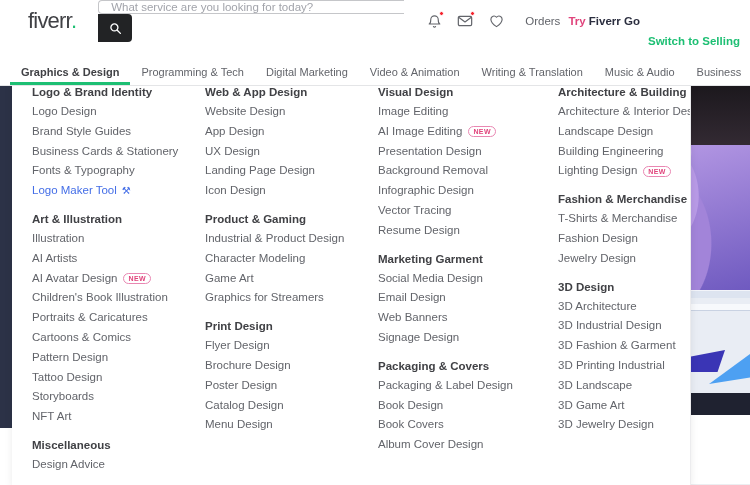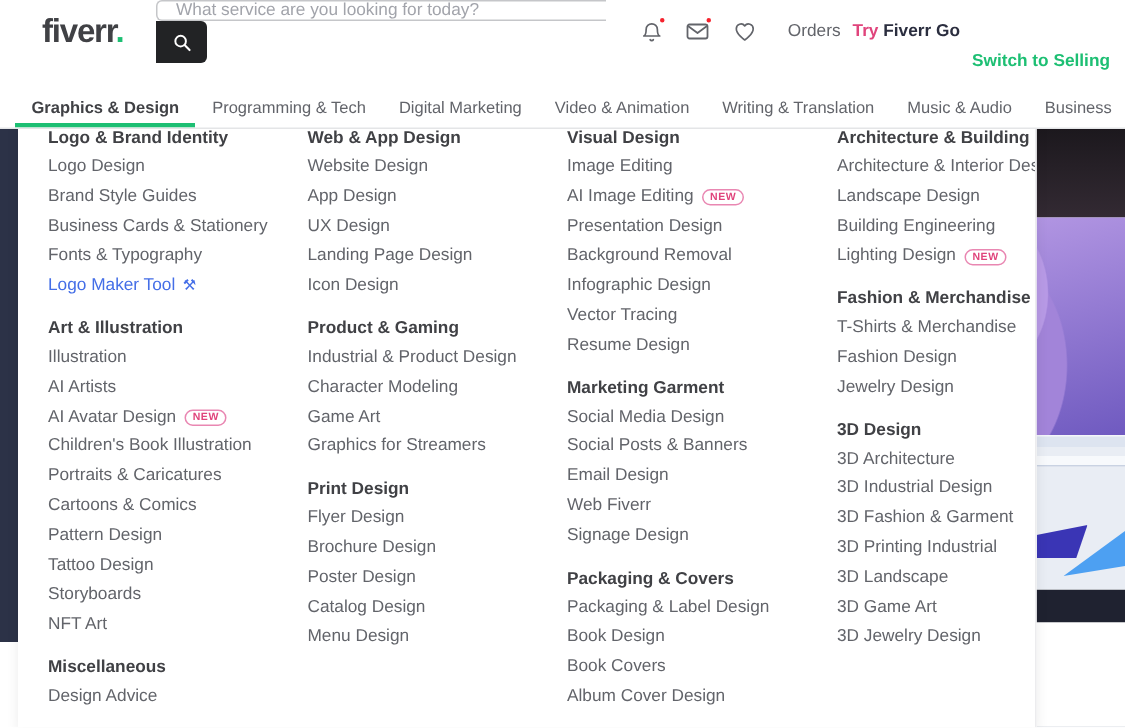--- a/index.html
+++ b/index.html
@@ -3,21 +3,21 @@
 <meta charset="utf-8">
 <style>
   * { margin:0; padding:0; box-sizing:border-box; }
   html,body { width:750px; height:485px; overflow:hidden; background:#fff;
     font-family:"Liberation Sans","DejaVu Sans",sans-serif; }
   .stage { position:relative; width:750px; height:485px; overflow:hidden; background:#fff; }
 
   
   .header { position:absolute; top:0; left:0; width:750px; height:42px; background:#fff;
     display:flex; align-items:center; padding:0 10px 0 28px; z-index:30; }
-  .logo { font-size:22px; font-weight:700; color:#404145; letter-spacing:-0.8px; line-height:1; }
+  .logo { font-size:22px; font-weight:400; color:#404145; letter-spacing:-0.8px; line-height:1; }
   .logo .dot { color:#1dbf73; }
   .searchbar { display:flex; margin-left:22px; height:42px; width:383px;flex-direction:column; }
   .searchbar input { flex:1; height:30px; border:1px solid #c5c6c9; border-right:none;
     border-radius:4px 0 0 4px; padding:0 12px; font-size:11.5px; color:#404145; outline:none;
     font-family:"Liberation Sans",sans-serif; }
   .searchbar input::placeholder { color:#a2a4ab; }
   .search-btn { width:34px; height:30px; background:#222325; border:none; border-radius:0 4px 4px 0;
     display:flex; align-items:center; justify-content:center; cursor:pointer; }
   .hdr-icons { display:flex; align-items:center; gap:13px; margin-left:21px; }
   .hdr-icon { position:relative; width:18px; height:18px; display:flex; align-items:center;
@@ -296,27 +296,24 @@
           <a class="menu-item">
             <span>Resume Design</span>
           </a>
         </div>
         <div class="menu-section">
           <div class="menu-title">Marketing Garment</div>
           <a class="menu-item">
             <span>Social Media Design</span>
           </a>
           <a class="menu-item">
-            <span>Social Posts &amp; Banners</span>
-          </a>
-          <a class="menu-item">
             <span>Email Design</span>
           </a>
           <a class="menu-item">
-            <span>Web Fiverr</span>
+            <span>Web Banners</span>
           </a>
           <a class="menu-item">
             <span>Signage Design</span>
           </a>
         </div>
         <div class="menu-section">
           <div class="menu-title">Packaging &amp; Covers</div>
           <a class="menu-item">
             <span>Packaging &amp; Label Design</span>
           </a>

